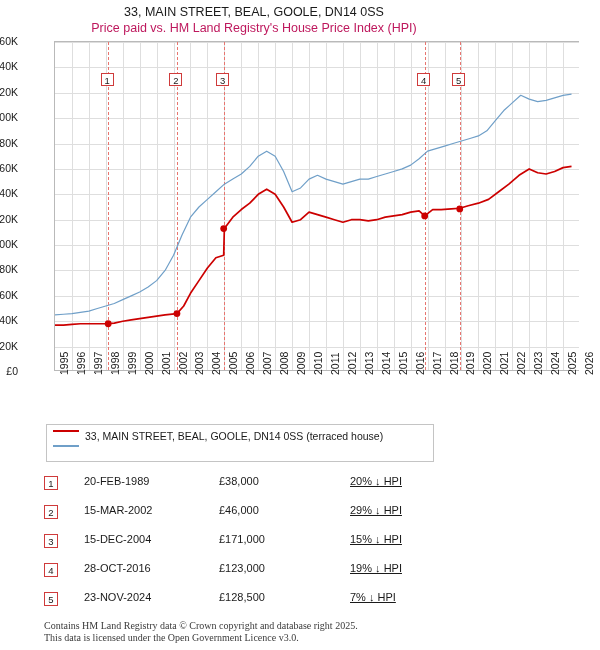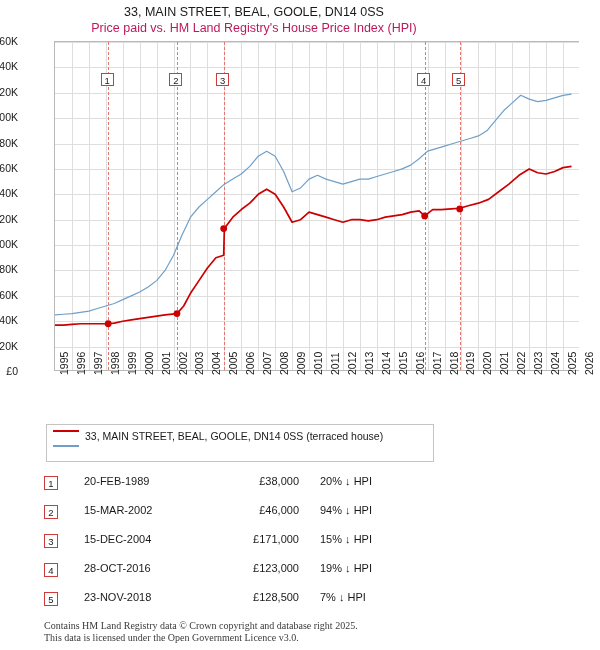--- a/index.html
+++ b/index.html
@@ -172,31 +172,32 @@
     position: absolute;
     left: 40px;
     top: 3px;
     font-size: 11px;
     color: #1a1a1a;
   }
   .trow .price {
     position: absolute;
     left: 175px;
     width: 80px;
-    text-align: right;
+    text-align: left;
     top: 3px;
     font-size: 11px;
     color: #1a1a1a;
   }
   .trow .delta {
     position: absolute;
-    left: 276px;
+    left: 306px;
     top: 3px;
     font-size: 11px;
     color: #1a1a1a;
+    text-decoration: underline;
   }
 
   
   #footer {
     position: absolute;
     left: 44px;
     top: 620px;
     width: 540px;
   }
   .footer-line {
@@ -343,37 +344,37 @@
     <div class="trow">
       <div class="num">1</div>
       <div class="date">20-FEB-1989</div>
       <div class="price">£38,000</div>
       <div class="delta">20% ↓ HPI</div>
     </div>
     <div class="trow">
       <div class="num">2</div>
       <div class="date">15-MAR-2002</div>
       <div class="price">£46,000</div>
-      <div class="delta">94% ↓ HPI</div>
+      <div class="delta">29% ↓ HPI</div>
     </div>
     <div class="trow">
       <div class="num">3</div>
       <div class="date">15-DEC-2004</div>
       <div class="price">£171,000</div>
       <div class="delta">15% ↓ HPI</div>
     </div>
     <div class="trow">
       <div class="num">4</div>
       <div class="date">28-OCT-2016</div>
       <div class="price">£123,000</div>
       <div class="delta">19% ↓ HPI</div>
     </div>
     <div class="trow">
       <div class="num">5</div>
-      <div class="date">23-NOV-2018</div>
+      <div class="date">23-NOV-2024</div>
       <div class="price">£128,500</div>
       <div class="delta">7% ↓ HPI</div>
     </div>
   </div>
 
   <div id="footer">
     <div class="footer-line">Contains HM Land Registry data © Crown copyright and database right 2025.</div>
     <div class="footer-line">This data is licensed under the Open Government Licence v3.0.</div>
   </div>
 

